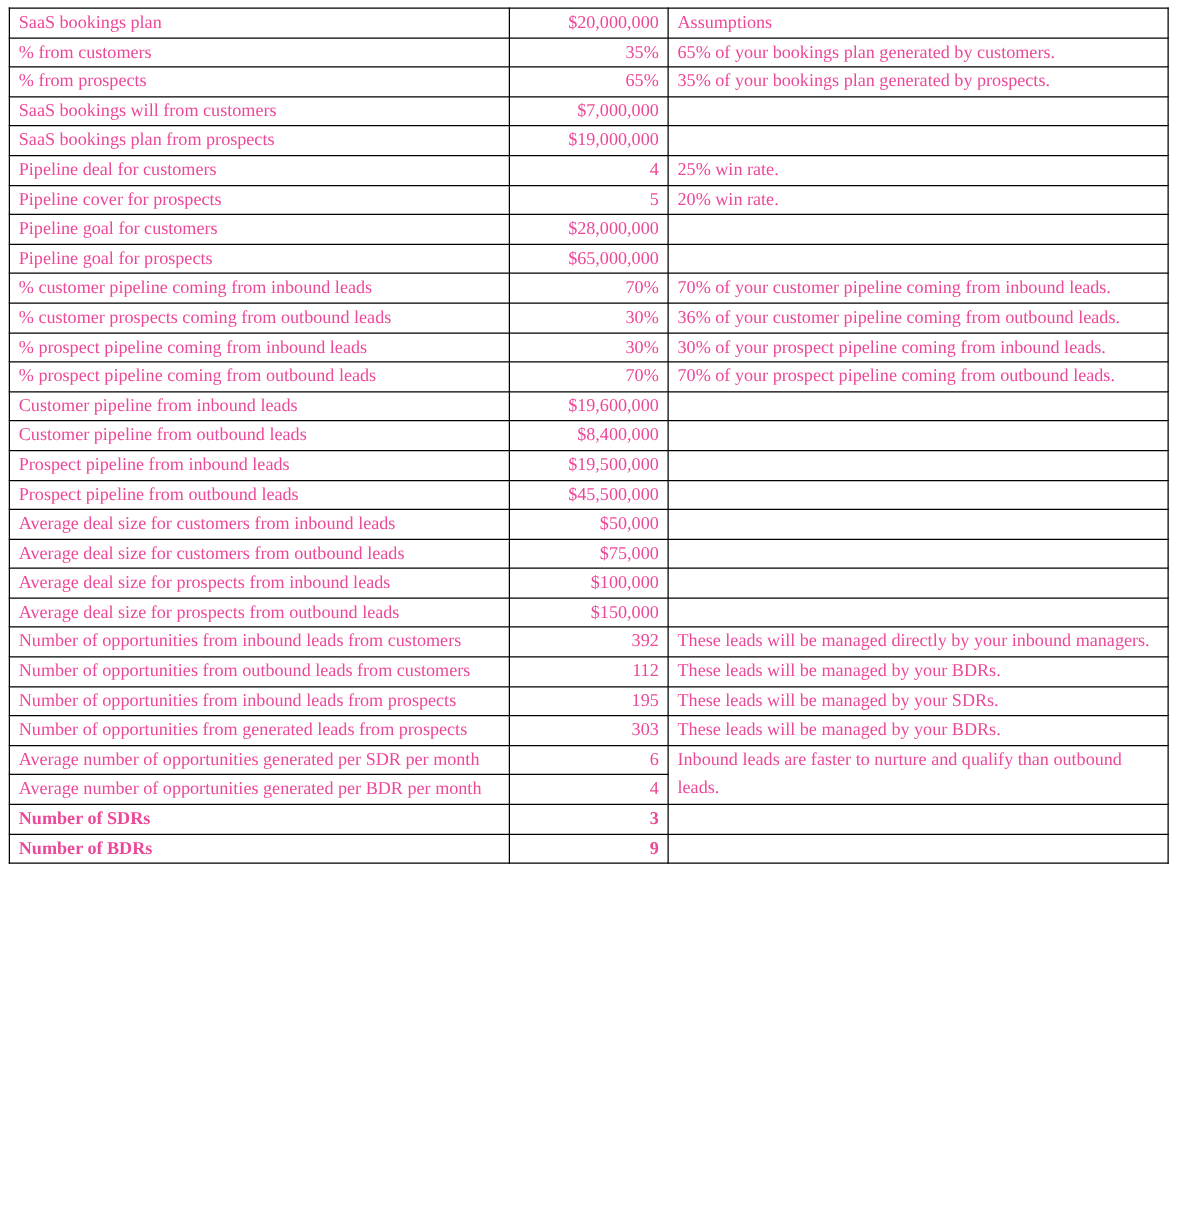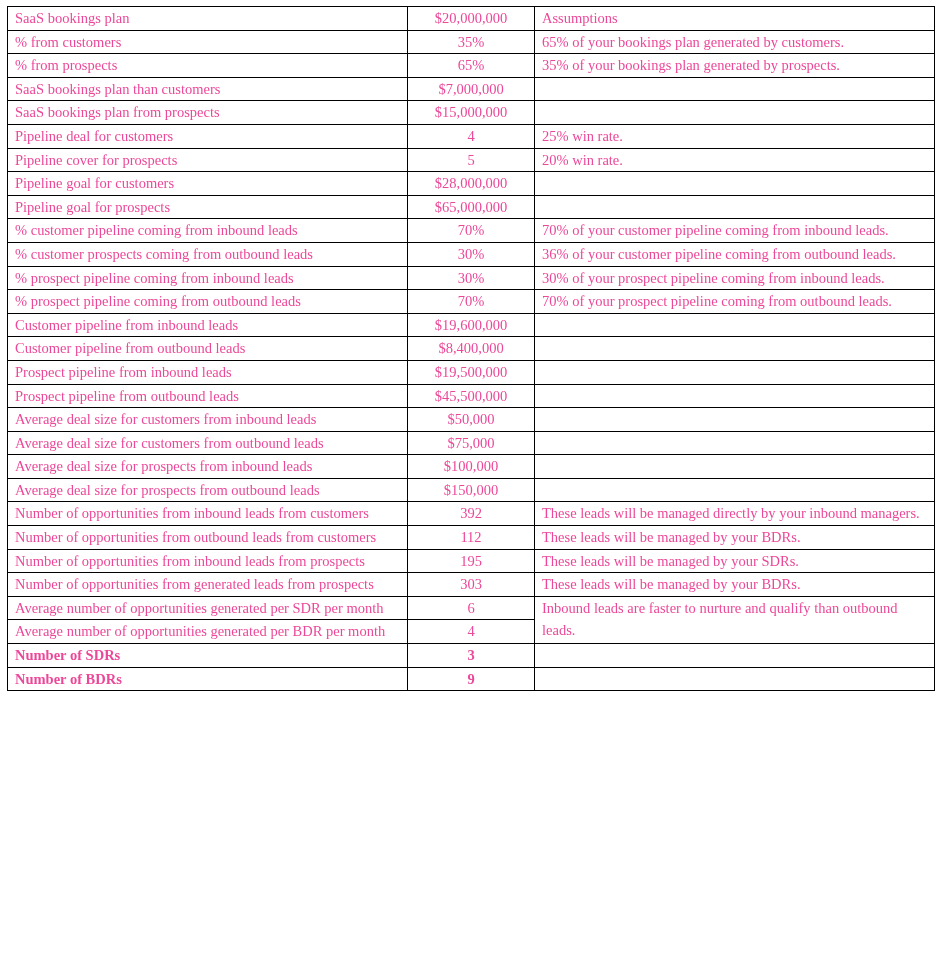--- a/index.html
+++ b/index.html
@@ -14,21 +14,21 @@
   td {
     border:1px solid #000;
     padding:0 7px;
     line-height:22.6px;
     vertical-align:top;
     overflow:hidden;
   }
   col.c1 { width:400px; }
   col.c2 { width:127px; }
   col.c3 { width:400px; }
-  td.val { text-align:center; }
+  td.val { text-align:right; }
   tr.bold td { font-weight:bold; }
 </style>
 </head>
 <body>
 
 <table>
   <colgroup>
       <col class="c1">
       <col class="c2">
       <col class="c3">
@@ -43,27 +43,27 @@
         <td>% from customers</td>
         <td class="val">35%</td>
         <td>65% of your bookings plan generated by customers.</td>
       </tr>
     <tr>
         <td>% from prospects</td>
         <td class="val">65%</td>
         <td>35% of your bookings plan generated by prospects.</td>
       </tr>
     <tr>
-        <td>SaaS bookings plan than customers</td>
+        <td>SaaS bookings will from customers</td>
         <td class="val">$7,000,000</td>
         <td></td>
       </tr>
     <tr>
         <td>SaaS bookings plan from prospects</td>
-        <td class="val">$15,000,000</td>
+        <td class="val">$19,000,000</td>
         <td></td>
       </tr>
     <tr>
         <td>Pipeline deal for customers</td>
         <td class="val">4</td>
         <td>25% win rate.</td>
       </tr>
     <tr>
         <td>Pipeline cover for prospects</td>
         <td class="val">5</td>

